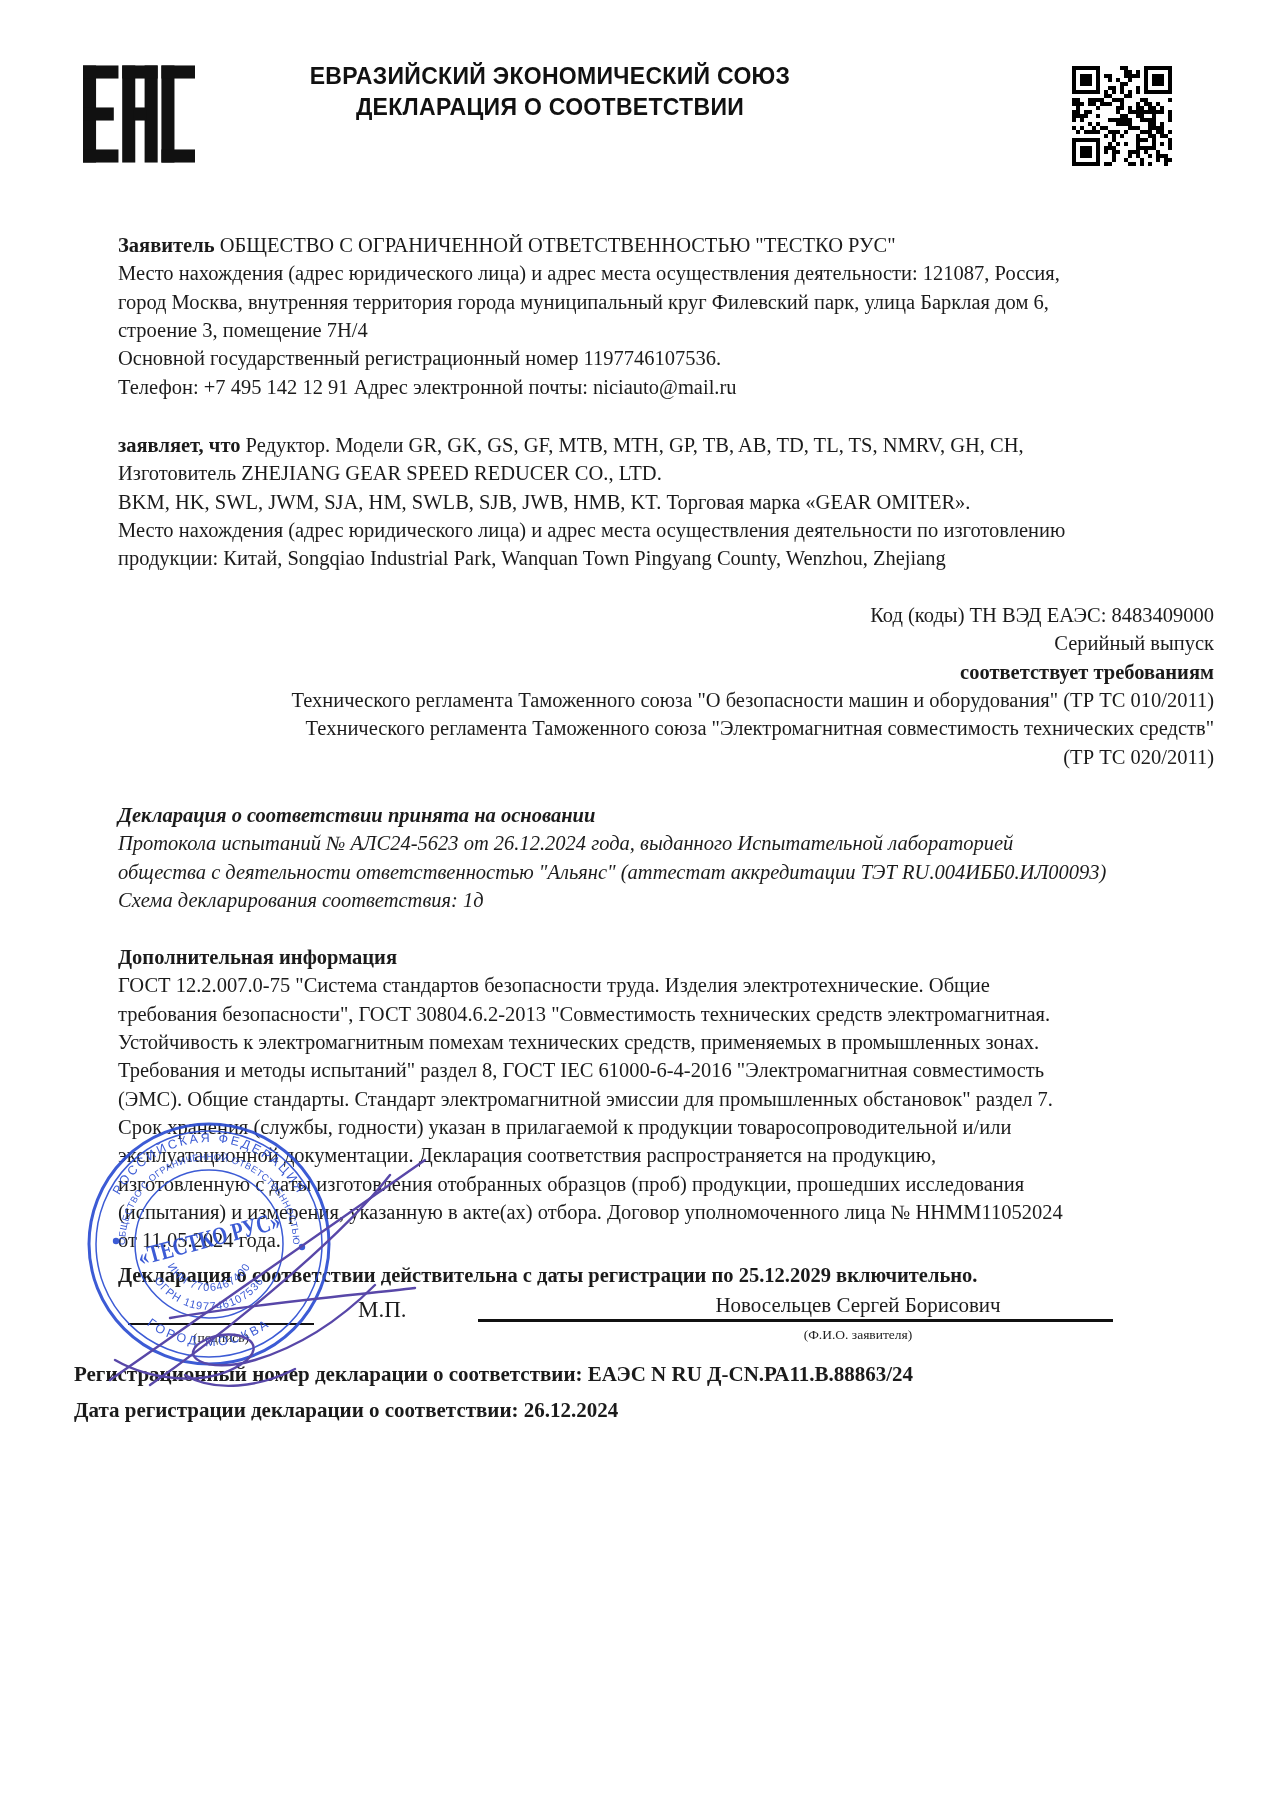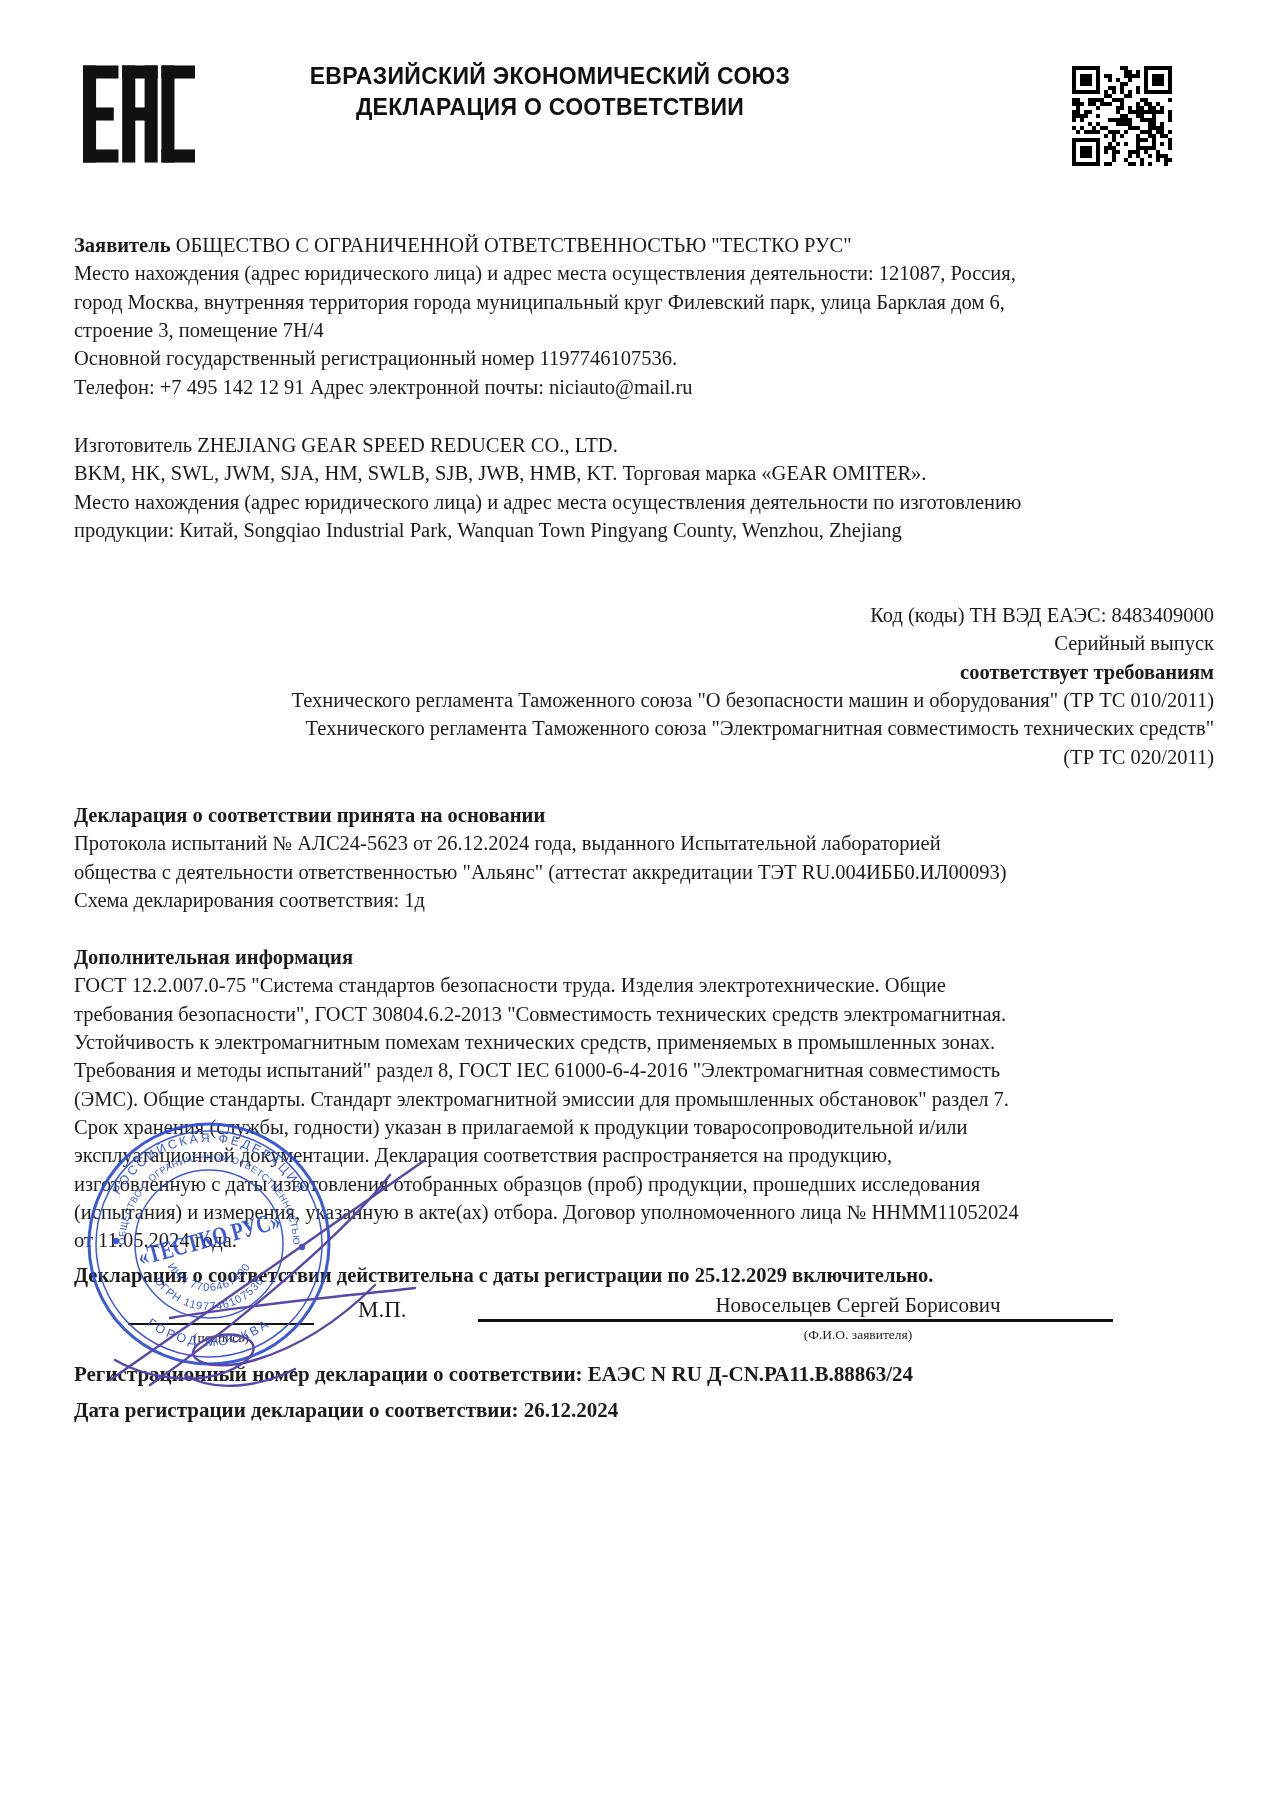--- a/index.html
+++ b/index.html
@@ -6,21 +6,21 @@
   #page{position:relative;width:1280px;height:1811px;background:#ffffff;overflow:hidden;
         font-family:"Liberation Serif","DejaVu Serif",serif;color:#1b1b1b;}
   
   .header-title{position:absolute;top:61px;left:170px;width:760px;text-align:center;
         font-family:"Liberation Sans","DejaVu Sans",sans-serif;font-weight:bold;
         font-size:23px;line-height:31px;letter-spacing:.3px;color:#111;}
   .eac-svg{position:absolute;left:83px;top:64px;width:112px;height:100px;}
   .qr-svg{position:absolute;left:1072px;top:66px;width:100px;height:100px;}
   
   .block{position:absolute;left:74px;width:1140px;font-size:20.5px;line-height:28.35px;}
-  .line{white-space:nowrap;}
+  .line{white-space:nowrap;margin-left:44px;}
   .line b{font-weight:bold;}
   
   .abs{position:absolute;}
   .mp{font-size:23px;}
   .applicant-name{width:600px;text-align:center;font-size:21px;}
   .caption{font-size:13.5px;text-align:center;color:#222;}
   .rule{position:absolute;background:#111;}
   .footer-line{position:absolute;left:74px;font-size:21px;font-weight:bold;white-space:nowrap;}
   
   .stamp-svg{position:absolute;left:84px;top:1119px;width:250px;height:250px;opacity:.93;z-index:4;}
@@ -358,34 +358,35 @@
   <div>
       <div class="block" style="top: 231px;">
         <div class="line"><b>Заявитель</b><span> ОБЩЕСТВО С ОГРАНИЧЕННОЙ ОТВЕТСТВЕННОСТЬЮ "ТЕСТКО РУС"</span></div>
         <div class="line"><span>Место нахождения (адрес юридического лица) и адрес места осуществления деятельности: 121087, Россия,</span></div>
         <div class="line"><span>город Москва, внутренняя территория города муниципальный круг Филевский парк, улица Барклая дом 6,</span></div>
         <div class="line"><span>строение 3, помещение 7Н/4</span></div>
         <div class="line"><span>Основной государственный регистрационный номер 1197746107536.</span></div>
         <div class="line"><span>Телефон: +7 495 142 12 91 Адрес электронной почты: niciauto@mail.ru</span></div>
       </div>
       <div class="block" style="top: 431px;">
+        <div class="line"><b>заявляет, что</b><span> Редуктор. Модели GR, GK, GS, GF, MTB, MTH, GP, TB, AB, TD, TL, TS, NMRV, GH, CH,</span></div>
         <div class="line"><span>Изготовитель ZHEJIANG GEAR SPEED REDUCER CO., LTD.</span></div>
         <div class="line"><span>BKM, HK, SWL, JWM, SJA, HM, SWLB, SJB, JWB, HMB, KT. Торговая марка «GEAR OMITER».</span></div>
         <div class="line"><span>Место нахождения (адрес юридического лица) и адрес места осуществления деятельности по изготовлению</span></div>
         <div class="line"><span>продукции: Китай, Songqiao Industrial Park, Wanquan Town Pingyang County, Wenzhou, Zhejiang</span></div>
       </div>
       <div class="block" style="top: 601px; text-align: right;">
         <div class="line"><span>Код (коды) ТН ВЭД ЕАЭС: 8483409000</span></div>
         <div class="line"><span>Серийный выпуск</span></div>
         <div class="line"><b>соответствует требованиям</b></div>
         <div class="line"><span>Технического регламента Таможенного союза "О безопасности машин и оборудования" (ТР ТС 010/2011)</span></div>
         <div class="line"><span>Технического регламента Таможенного союза "Электромагнитная совместимость технических средств"</span></div>
         <div class="line"><span>(ТР ТС 020/2011)</span></div>
       </div>
-      <div class="block" style="top: 801px;">
+      <div class="block" style="top: 801px; font-style: italic;">
         <div class="line"><b>Декларация о соответствии принята на основании</b></div>
         <div class="line"><span>Протокола испытаний № АЛС24-5623 от 26.12.2024 года, выданного Испытательной лабораторией</span></div>
         <div class="line"><span>общества с деятельности ответственностью "Альянс" (аттестат аккредитации ТЭТ RU.004ИББ0.ИЛ00093)</span></div>
         <div class="line"><span>Схема декларирования соответствия: 1д</span></div>
       </div>
       <div class="block" style="top: 943px;">
         <div class="line"><b>Дополнительная информация</b></div>
         <div class="line"><span>ГОСТ 12.2.007.0-75 "Система стандартов безопасности труда. Изделия электротехнические. Общие</span></div>
         <div class="line"><span>требования безопасности", ГОСТ 30804.6.2-2013 "Совместимость технических средств электромагнитная.</span></div>
         <div class="line"><span>Устойчивость к электромагнитным помехам технических средств, применяемых в промышленных зонах.</span></div>

